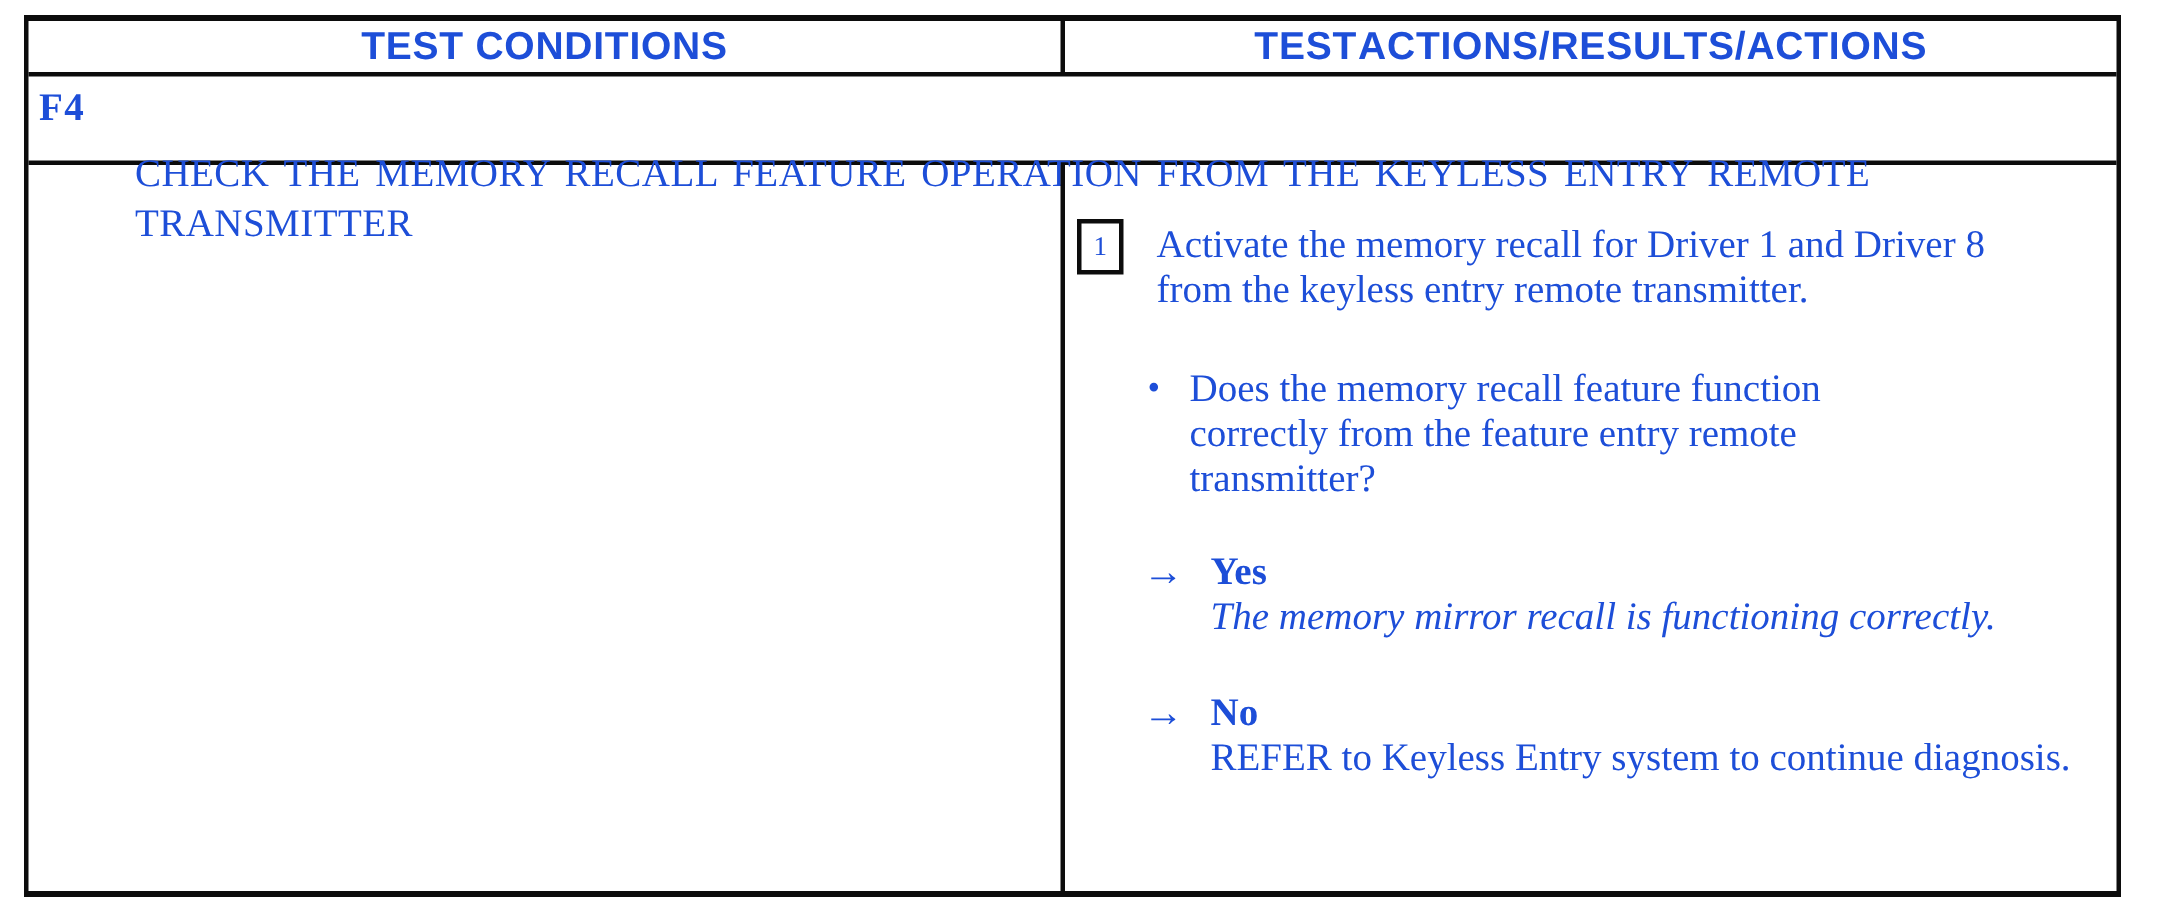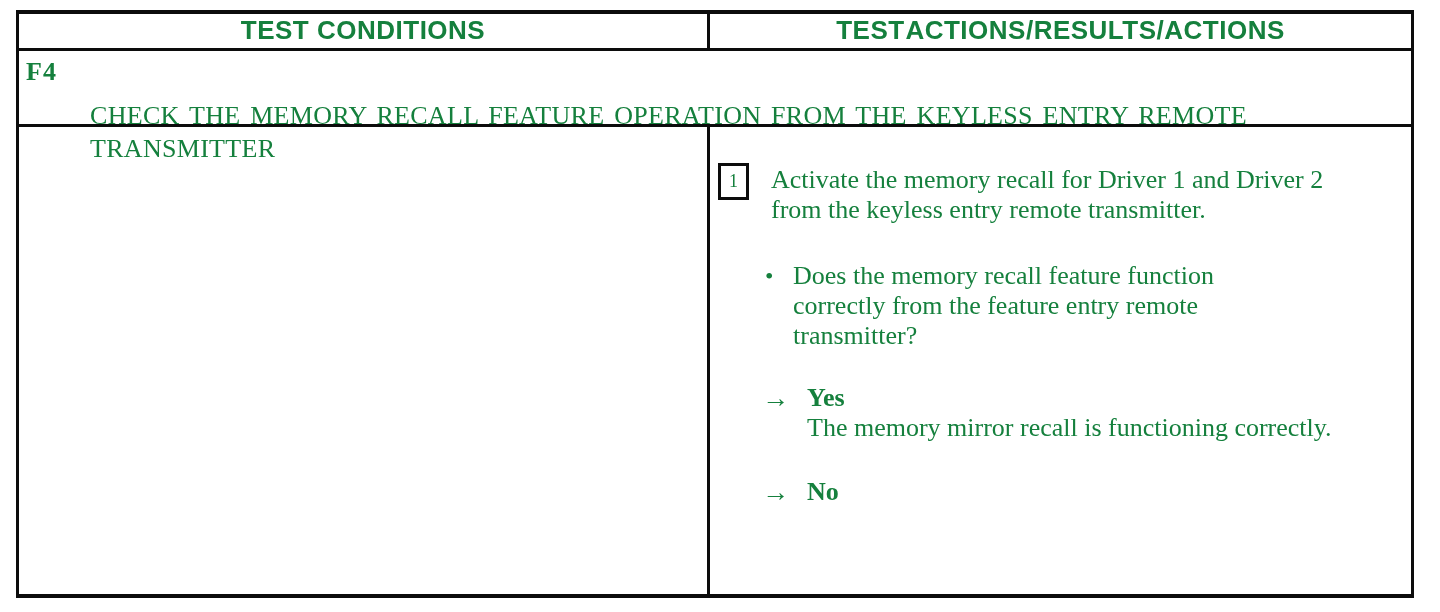--- a/index.html
+++ b/index.html
@@ -1,21 +1,21 @@
 <!DOCTYPE html>
 <html><head>
 <meta charset="utf-8">
 <style>
   * { margin: 0; padding: 0; box-sizing: border-box; }
   html, body { width: 1440px; height: 612px; background: #ffffff; }
   .page {
     position: relative;
     width: 1440px; height: 612px;
     background: #ffffff;
-    color: #15803d;
+    color: #1d4ed8;
     font-family: "Liberation Serif", serif;
   }
   .doc-table {
     position: absolute;
     left: 16px; top: 10px;
     width: 1398px; height: 588px;
     border: 3px solid #0c0c0c;
     border-top-width: 4px;
     border-bottom-width: 4px;
     display: flex;
@@ -35,21 +35,21 @@
     font-family: "Liberation Sans", sans-serif;
     font-weight: bold;
     font-size: 26px;
     letter-spacing: 0.5px;
     padding-bottom: 2px;
   }
   .hcell-left { width: 691px; flex: none; border-right: 3px solid #0c0c0c; }
   .hcell-right { flex: 1; word-spacing: -6px; }
   .title-row {
     flex: none;
-    height: 76px;
+    height: 59px;
     border-bottom: 3px solid #0c0c0c;
     display: flex;
     align-items: flex-start;
     padding: 4px 6px 0 7px;
     font-size: 26px;
     line-height: 33px;
   }
   .test-id { flex: none; width: 64px; font-weight: bold; letter-spacing: 1px; }
   .test-title { max-width: 1180px; word-spacing: 3px; letter-spacing: 0.3px; margin-top: 44px; }
   .body-row { flex: 1; display: flex; min-height: 0; }
@@ -73,21 +73,21 @@
   }
   .step-instruction { margin-left: 22px; max-width: 575px; }
   .question-row { display: flex; margin-top: 36px; margin-left: 47px; }
   .bullet-glyph { flex: none; width: 28px; font-size: 24px; }
   .question-text { max-width: 510px; }
   .result-row { display: flex; margin-left: 44px; }
   .result-yes { margin-top: 32px; }
   .result-no { margin-top: 34px; }
   .arrow-glyph { flex: none; width: 45px; font-size: 27px; }
   .result-label { font-weight: bold; }
-  .result-action-yes { max-width: 545px; }
+  .result-action-yes { max-width: 545px; font-style: italic; }
   .result-action-no { max-width: 600px; }
 </style>
 </head>
 <body>
 
 <div class="page">
   <div class="doc-table">
 
     <div class="header-row">
       <div class="hcell hcell-left">TEST CONDITIONS</div>
@@ -99,40 +99,41 @@
       <span class="test-title">CHECK THE MEMORY RECALL FEATURE OPERATION FROM THE KEYLESS ENTRY REMOTE TRANSMITTER</span>
     </div>
 
     <div class="body-row">
       <div class="body-left"></div>
 
       <div class="body-right">
 
         <div class="step-row">
           <span class="step-num-box">1</span>
-          <div class="step-instruction">Activate the memory recall for Driver 1 and Driver 2 from the keyless entry remote transmitter.</div>
+          <div class="step-instruction">Activate the memory recall for Driver 1 and Driver 8 from the keyless entry remote transmitter.</div>
         </div>
 
         <div class="question-row">
           <span class="bullet-glyph">•</span>
           <div class="question-text">Does the memory recall feature function correctly from the feature entry remote transmitter?</div>
         </div>
 
         <div class="result-row result-yes">
           <span class="arrow-glyph">→</span>
           <div>
             <div class="result-label">Yes</div>
             <div class="result-action-yes">The memory mirror recall is functioning correctly.</div>
           </div>
         </div>
 
         <div class="result-row result-no">
           <span class="arrow-glyph">→</span>
           <div>
             <div class="result-label">No</div>
+            <div class="result-action-no">REFER to Keyless Entry system to continue diagnosis.</div>
           </div>
         </div>
 
       </div>
     </div>
 
   </div>
 </div>
 
 </body></html>

